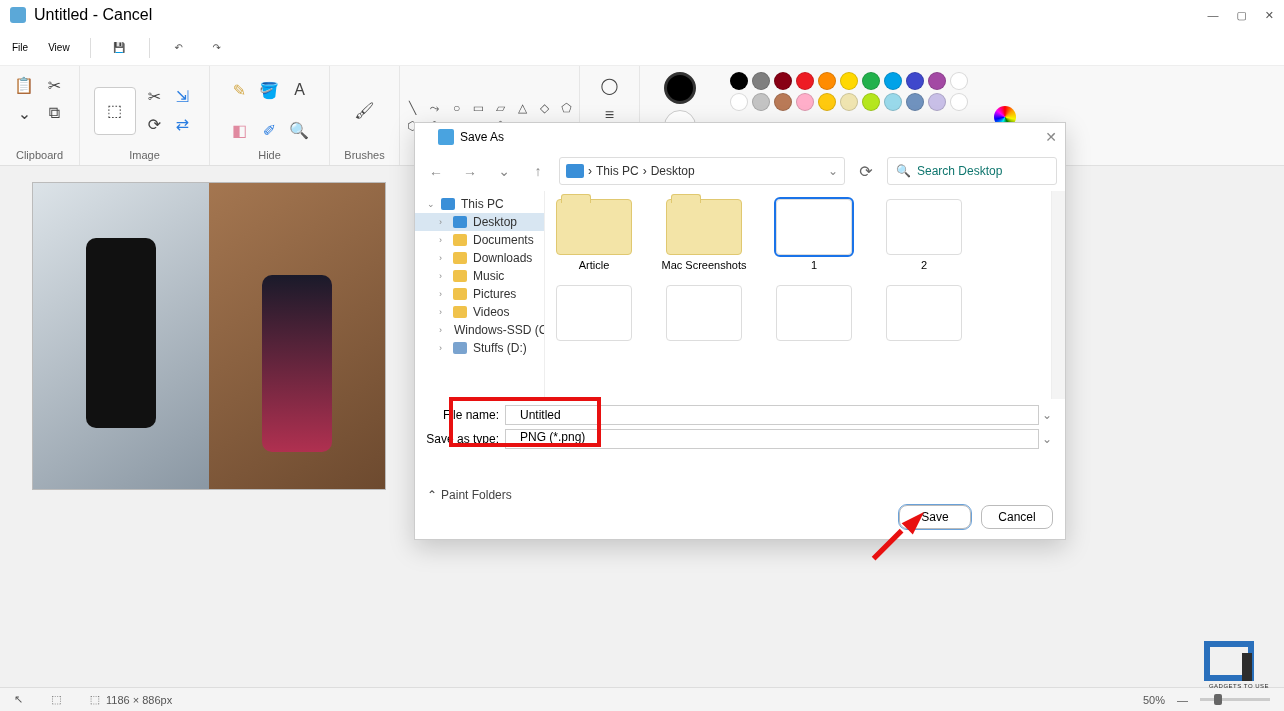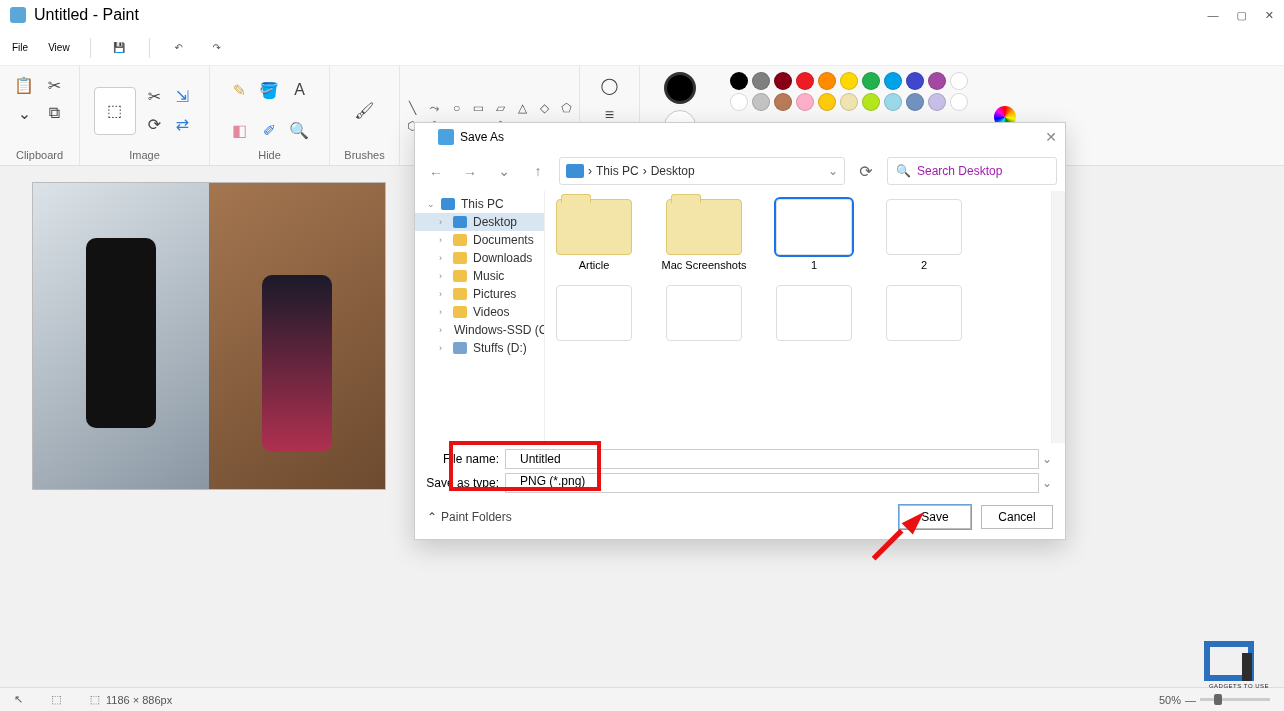--- a/index.html
+++ b/index.html
@@ -32,21 +32,21 @@
 
 .canvas-area { position: relative; background: #f1f1f1; height: 540px; }
 .canvas { position: absolute; left: 32px; top: 16px; width: 354px; height: 308px; display: flex; background: #fff; border: 1px solid #bbb; overflow: hidden; }
 .photo { flex: 1; background: linear-gradient(145deg, #dce3e8, #8a97a3); position: relative; }
 .photo .phone { position: absolute; left: 30%; top: 18%; width: 40%; height: 62%; background: #111; border-radius: 10px; }
 .photo.wood { background: linear-gradient(145deg, #a47650, #6d4a2f); }
 .photo.wood .phone { background: linear-gradient(180deg, #1a1a2a, #b03050); top: 30%; height: 58%; }
 
 
 .statusbar { position: absolute; bottom: 0; left: 0; right: 0; height: 24px; background: #f4f4f4; border-top: 1px solid #ddd; display: flex; align-items: center; font-size: 11px; color: #555; padding: 0 14px; gap: 28px; }
-.statusbar .right { margin-left: auto; display: flex; align-items: center; gap: 4px; justify-content: flex-end; }
+.statusbar .right { margin-left: auto; display: flex; align-items: center; gap: 12px; justify-content: flex-end; }
 
 
 .dialog { position: absolute; left: 414px; top: 122px; width: 652px; height: 418px; background: #fff; border: 1px solid #ccc; box-shadow: 0 8px 24px rgba(0,0,0,0.18); display: flex; flex-direction: column; }
 .dialog .dtitle { height: 28px; display: flex; align-items: center; padding: 0 8px; font-size: 12px; margin-left: 15px; }
 .dialog .dtitle .dicon { width: 16px; height: 16px; background: #49a3e0; margin-right: 6px; border-radius: 2px; }
 .dialog .dtitle .close { margin-left: auto; color: #888; font-size: 14px; }
 .dialog .nav { display: flex; align-items: center; padding: 6px 8px; gap: 8px; }
 .dialog .nav .arrow { width: 26px; text-align: center; color: #888; font-size: 14px; }
 .dialog .nav .path { flex: 1; height: 28px; border: 1px solid #ddd; border-radius: 3px; display: flex; align-items: center; padding: 0 6px; font-size: 12px; color: #333; gap: 4px; }
 .dialog .nav .path .pc { width: 18px; height: 14px; background: #3a8fd8; border-radius: 2px; }
@@ -70,42 +70,42 @@
 .dialog .file.selected .thumb { outline: 2px solid #1a73e8; }
 .dialog .scrollbar { width: 14px; background: #f4f4f4; border-left: 1px solid #eee; }
 .dialog .fields { padding: 6px 10px 2px; position: relative; }
 .dialog .field { display: flex; align-items: center; margin-bottom: 4px; font-size: 12px; }
 .dialog .field label { width: 80px; text-align: right; padding-right: 6px; }
 .dialog .field input, .dialog .field .combo { flex: 1; height: 20px; border: 1px solid #ccc; padding: 0 14px; font-size: 12px; background: #fff; }
 .dialog .redbox { position: absolute; border: 4px solid #e81010; pointer-events: none; }
 .dialog .footer { display: flex; align-items: center; padding: 6px 12px 10px; font-size: 12px; }
 .dialog .footer .hide { color: #444; display: flex; align-items: center; gap: 4px; }
 .dialog .footer .btns { margin-left: auto; display: flex; gap: 10px; }
-.dialog .footer button { width: 72px; height: 24px; border: 1px solid #bbb; background: #fff; font-size: 12px; border-radius: 0; }
+.dialog .footer button { width: 72px; height: 24px; border: 1px solid #bbb; background: #fff; font-size: 12px; border-radius: 8px; margin-top: 44px; }
 .dialog .footer button.primary { outline: 1px solid #6aa1d8; }
 
 
 .arrow-anno { position: absolute; left: 868px; top: 512px; width: 56px; height: 56px; }
 .arrow-anno svg { width: 100%; height: 100%; }
 
 
 .watermark { position: absolute; right: 10px; bottom: 20px; width: 70px; height: 50px; }
 .watermark .box { width: 50px; height: 40px; border: 6px solid #2a70bc; position: relative; }
 .watermark .box::after { content: ""; position: absolute; right: -4px; top: 6px; width: 10px; height: 28px; background: #2d2d2d; }
 .watermark .txt { font-size: 6px; color: #2d2d2d; letter-spacing: 0.5px; text-align: center; margin-top: 2px; }
 
 .helpcircle { width: 18px; height: 18px; border-radius: 50%; background: #1a73e8; color: #fff; font-size: 11px; display: flex; align-items: center; justify-content: center; }
 .rainbow { width: 22px; height: 22px; border-radius: 50%; background: conic-gradient(red,orange,yellow,green,cyan,blue,magenta,red); }
 </style>
 </head>
 <body>
 
 <div class="titlebar">
   <div class="icon"></div>
-  <span>Untitled - Paint</span>
+  <span>Untitled - Cancel</span>
   <div class="wincontrols">
     <span>—</span>
     <span>▢</span>
     <span>✕</span>
   </div>
 </div>
 
 <div class="menubar">
   <span>File</span>
   <span>View</span>
@@ -265,21 +265,21 @@
       <div class="pc"></div>
       <span>›</span>
       <span>This PC</span>
       <span>›</span>
       <span>Desktop</span>
       <span style="margin-left:auto;color:#888">⌄</span>
     </div>
     <div class="refresh">⟳</div>
     <div class="search">
       <span>🔍</span>
-      <span style="color:#a21caf">Search Desktop</span>
+      <span style="color:#0f766e">Search Desktop</span>
     </div>
   </div>
   <div class="body">
     <div class="tree">
       <div class="node">
           <span class="caret">⌄</span>
           <span class="ticon pc"></span>
           <span>This PC</span>
         </div>
       <div class="node sel" style="padding-left:24px">

